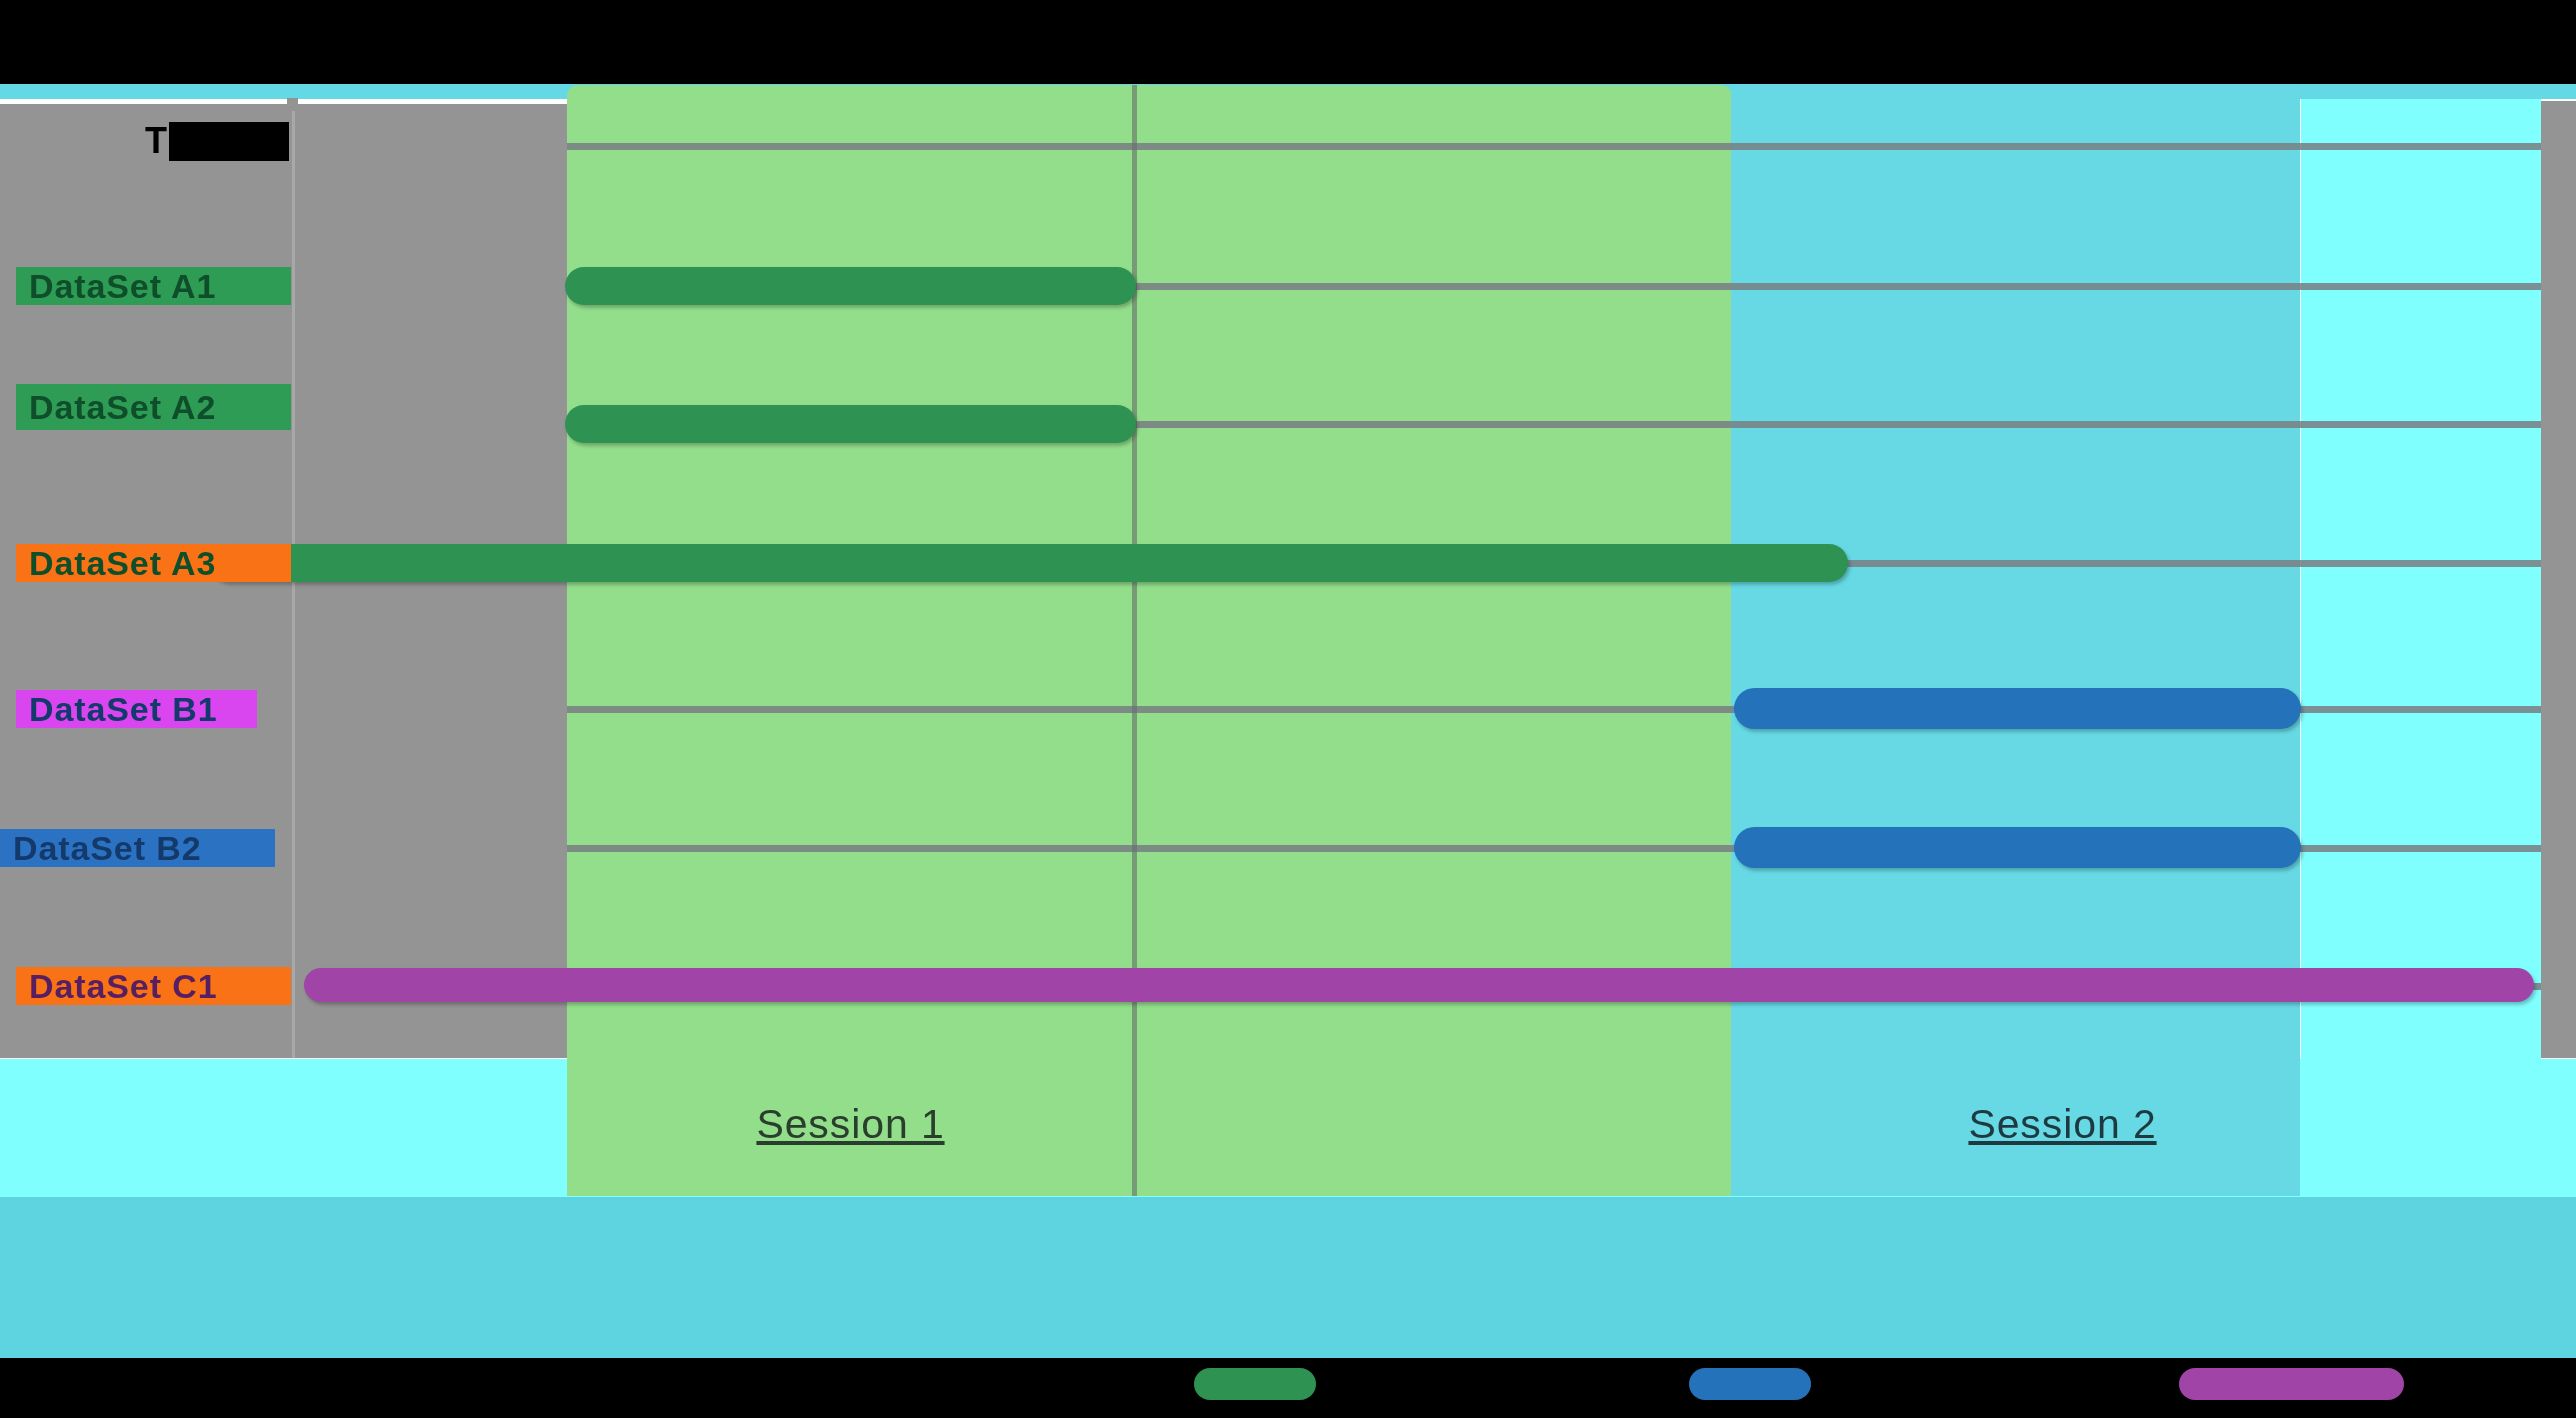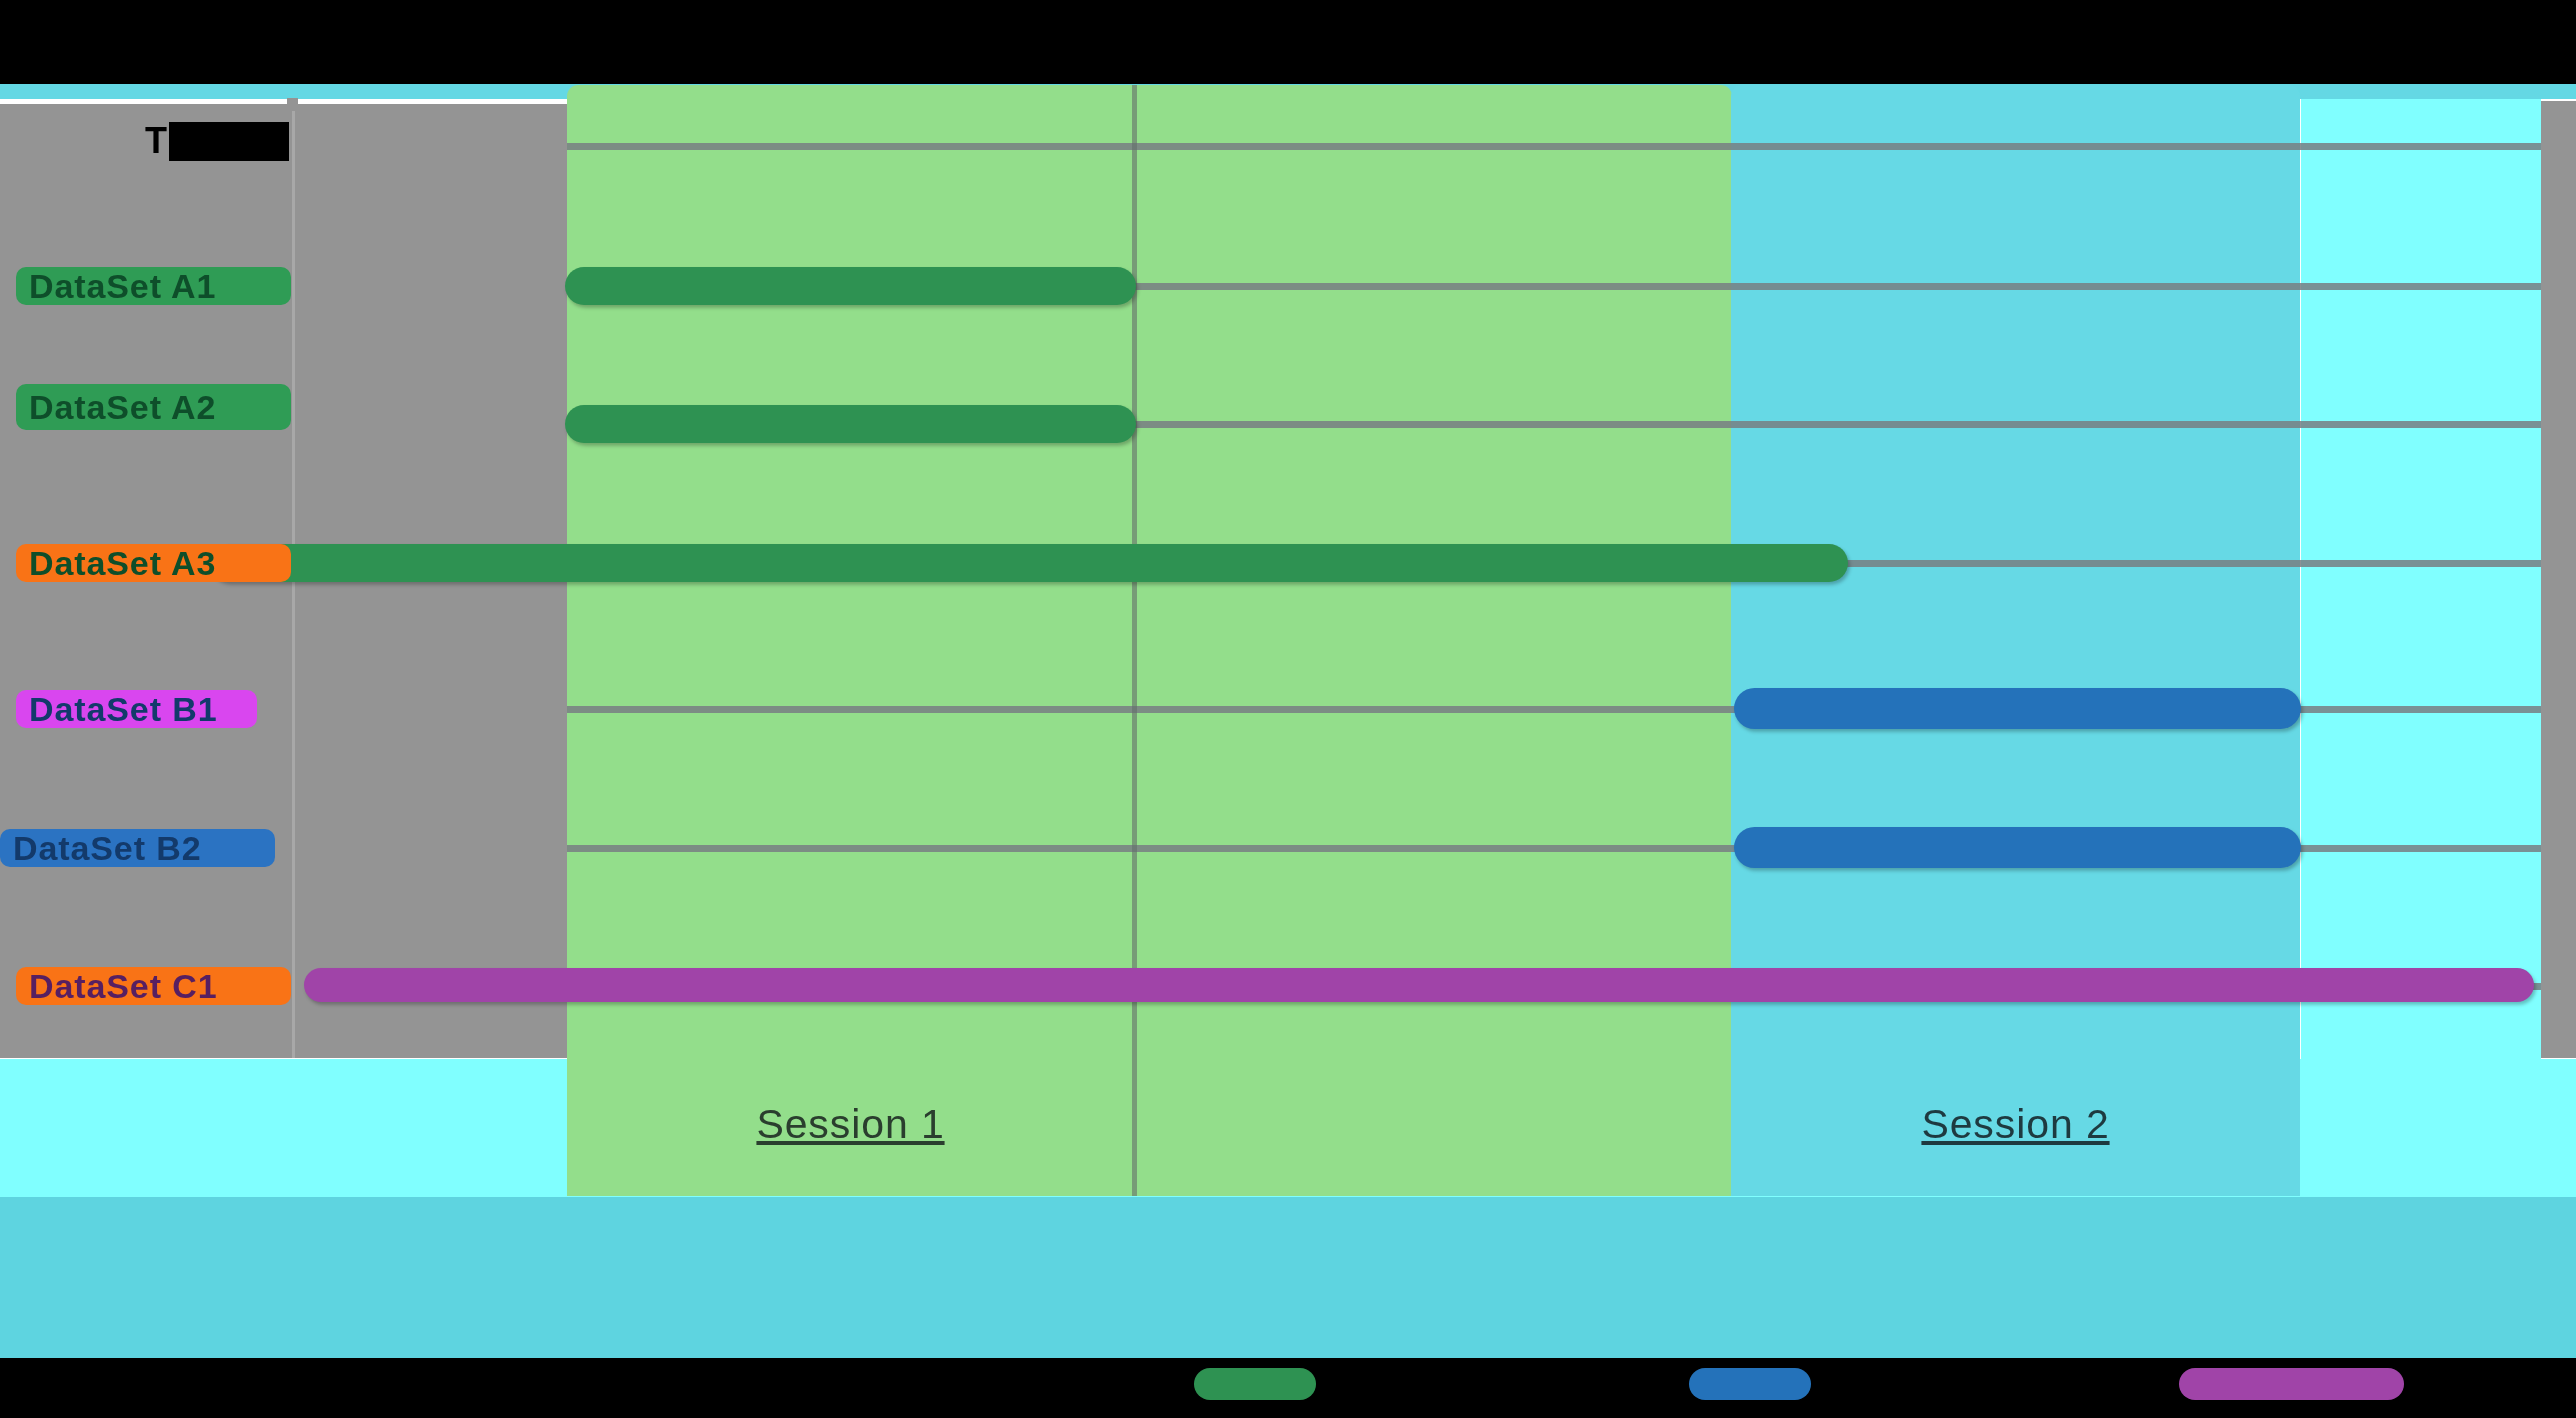--- a/index.html
+++ b/index.html
@@ -4,21 +4,21 @@
 <style>
   html,body{margin:0;padding:0;background:#000;}
   .stage{position:relative;width:2576px;height:1419px;background:#ffffff;overflow:hidden;
          font-family:"Liberation Sans", sans-serif;}
   .abs{position:absolute;}
   .band{border-top-left-radius:11.3px;border-top-right-radius:11.3px;}
   .session-label{position:absolute;display:flex;align-items:center;justify-content:center;
                  font-size:41px;letter-spacing:0.9px;text-decoration:underline;}
   .task-pill{position:absolute;display:flex;align-items:center;overflow:hidden;
              font-size:34px;font-weight:bold;letter-spacing:0.9px;padding-left:13px;
-             box-sizing:border-box;border-radius:10px;white-space:nowrap;}
+             box-sizing:border-box;border-radius:0;white-space:nowrap;}
   .gantt-bar{position:absolute;box-shadow:1.9px 2.8px 3.8px rgba(0,0,0,0.25);}
   .gridline{position:absolute;background:rgba(120,126,130,0.85);}
   .legend-swatch{position:absolute;border-radius:16px;}
   .header-title{position:absolute;color:#000;font-size:36px;font-weight:bold;}
 </style>
 </head>
 <body>
 
 <div class="stage">
 
@@ -63,21 +63,21 @@
       <div class="task-pill" style="left: 0; top: 829px; width: 275px; height: 38px; background: rgb(43, 115, 194); color: rgb(19, 58, 107);">DataSet B2</div>
       <div class="task-pill" style="left: 16px; top: 967px; width: 275px; height: 38px; background: #f97316; color: rgb(87, 31, 97);">DataSet C1</div>
     </div>
 
   <div class="header-title" style="left:145px;top:120px;">T</div>
   <div class="abs" style="left:169px;top:122px;width:120px;height:39px;background:#000;"></div>
 
   <div class="session-label" style="left:567px;top:1096px;width:567px;height:56px;color:#2A3E2E;">
     <span>Session 1</span>
   </div>
-  <div class="session-label" style="left:1731px;top:1096px;width:569px;height:56px;color:#1E3A40;">
+  <div class="session-label" style="left:1731px;top:1096px;width:569px;height:56px;color:#1E3A40;padding-left:47px;">
     <span>Session 2</span>
   </div>
 
   <div class="abs" style="left:0;top:1197px;width:2576px;height:161px;background:#5ED4E0;"></div>
 
   <div class="abs" style="left:0;top:0;width:2576px;height:84px;background:#000;"></div>
   <div class="abs" style="left:0;top:1358px;width:2576px;height:61px;background:#000;"></div>
 
   <div id="legend">
       <div class="legend-swatch" style="left: 1194px; top: 1368px; width: 122px; height: 32px; background: rgb(46, 146, 82);"></div>

